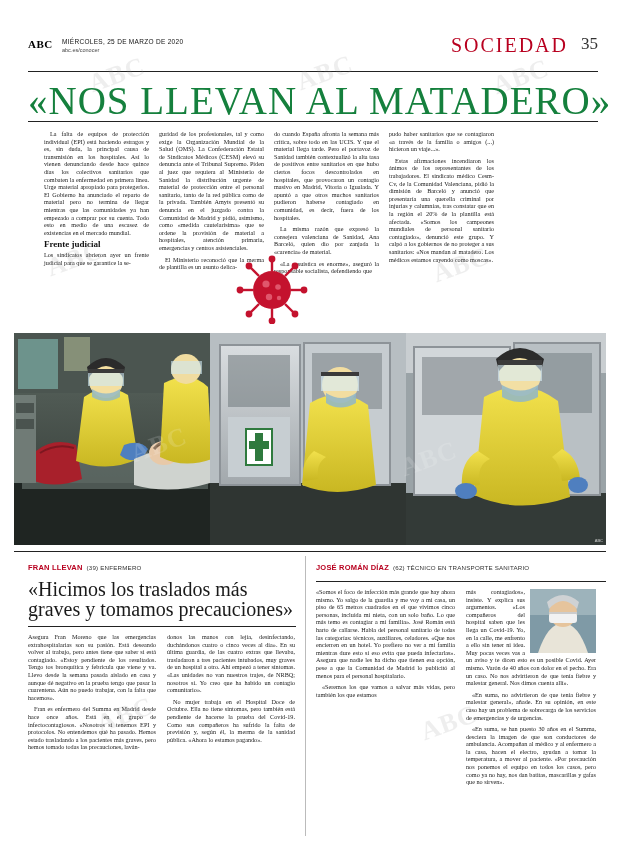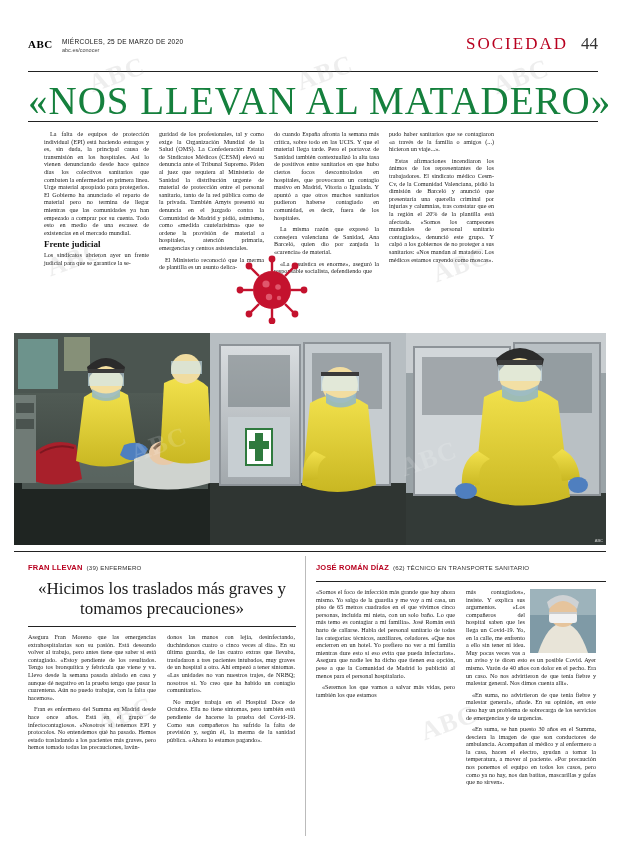--- a/index.html
+++ b/index.html
@@ -63,21 +63,21 @@
     top: 13px;
     font-family: "Liberation Sans", sans-serif;
     font-size: 5.5px;
     color: #444;
   }
   .section-name {
     position: absolute;
     right: 30px;
     top: 0px;
     font-family: "Liberation Serif", serif;
-    font-size: 17px;
+    font-size: 20px;
     letter-spacing: 2px;
     color: #b8001f;
     text-align: center;
   }
   .page-num {
     position: absolute;
     right: 0px;
     top: 0px;
     font-family: "Liberation Serif", serif;
     font-size: 17px;
@@ -188,25 +188,24 @@
   }
   .iv-role {
     font-family: "Liberation Sans", sans-serif;
     font-size: 6.2px;
     color: #333;
     letter-spacing: 0.2px;
     display: inline;
   }
   .iv-quote {
     font-family: "Liberation Serif", serif;
-    font-size: 17px;
+    font-size: 20px;
     line-height: 20px;
     color: #1a1a1a;
     margin-top: 5px;
-    text-align: center;
   }
   .iv-rule {
     height: 1px;
     background: #222;
     margin-top: 7px;
   }
   .iv-cols {
     display: flex;
     gap: 11px;
     margin-top: 6px;
@@ -243,21 +242,21 @@
 </head>
 <body>
 
 <div class="page">
 
   <div class="masthead">
     <div class="abc-logo">ABC</div>
     <div class="mast-date">MIÉRCOLES, 25 DE MARZO DE 2020</div>
     <div class="mast-url">abc.es/conocer</div>
     <div class="section-name">SOCIEDAD</div>
-    <div class="page-num">44</div>
+    <div class="page-num">35</div>
   </div>
   <div class="rule-top"></div>
 
   <div class="headline">«NOS LLEVAN AL MATADERO»</div>
   <div class="rule-head"></div>
 
   <div class="cols">
     <div class="col">
       <p>La falta de equipos de protección individual (EPI) está haciendo estragos y es, sin duda, la principal causa de transmisión en los hospitales. Así lo vienen denunciando desde hace quince días los colectivos sanitarios que combaten la enfermedad en primera línea. Urge material apropiado para protegerlos. El Gobierno ha anunciado el reparto de material pero no termina de llegar mientras que las comunidades ya han empezado a comprar por su cuenta. Todo esto en medio de una escasez de existencias en el mercado mundial.</p>
       <div class="subhead">Frente judicial</div>

